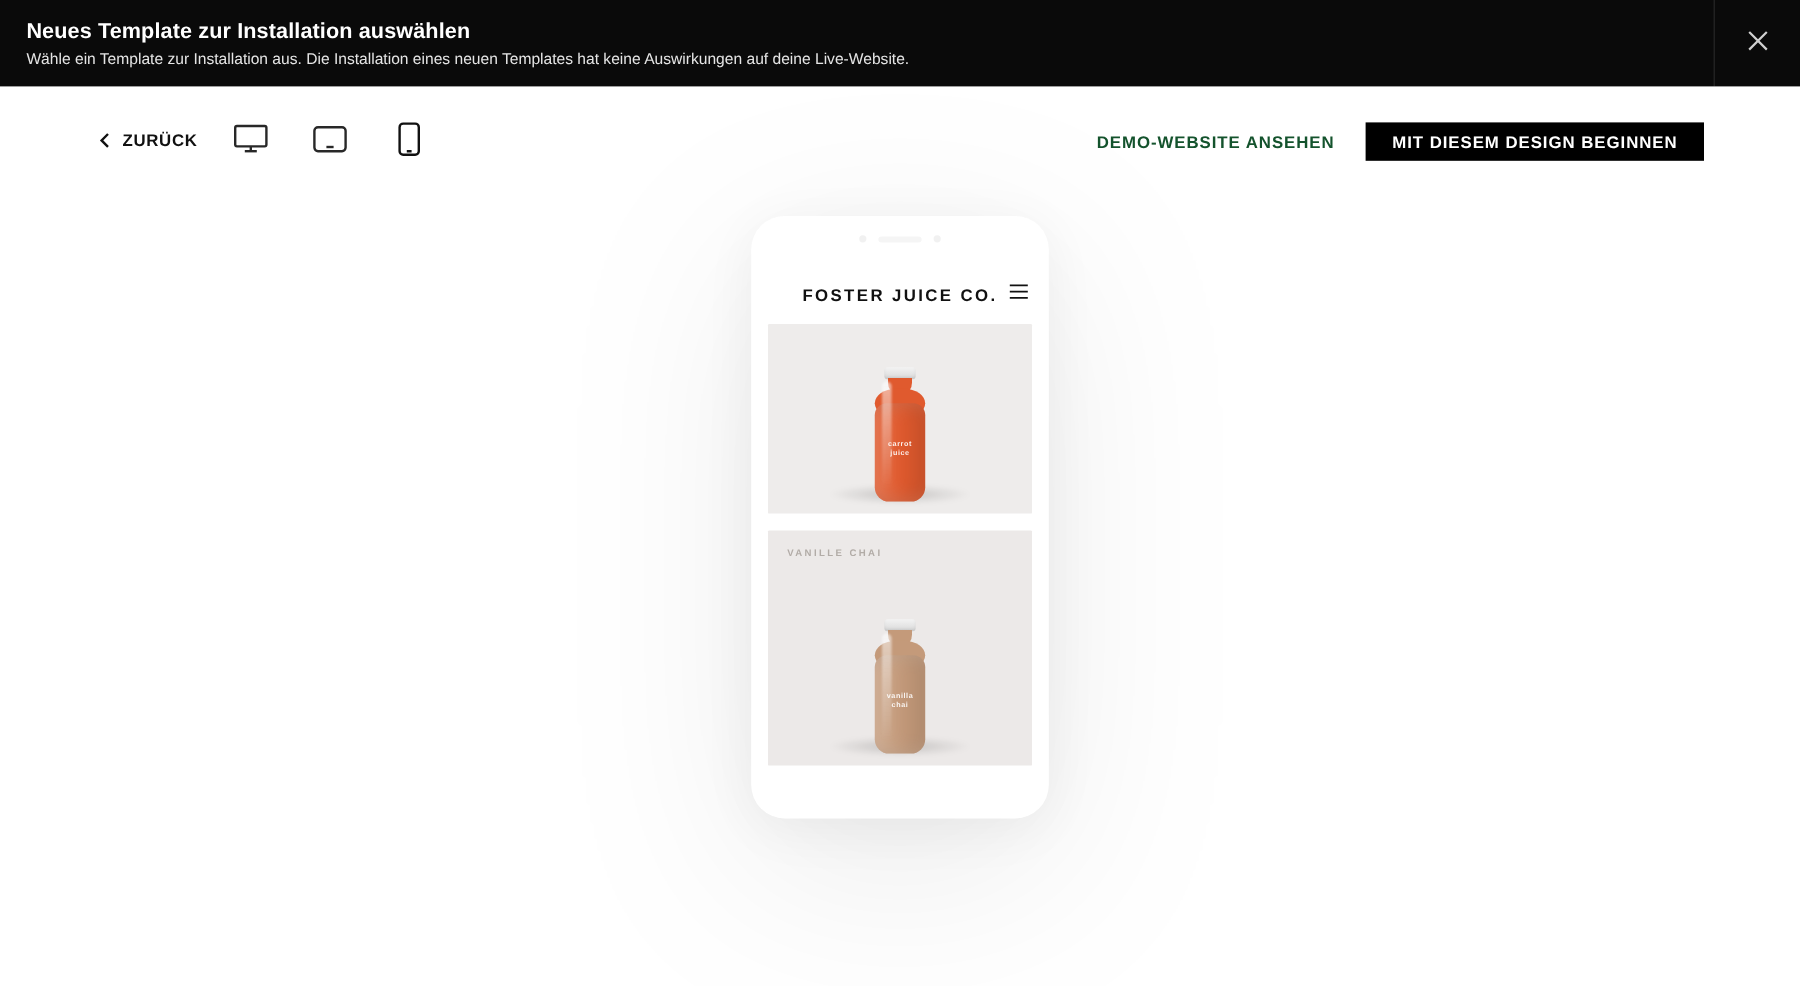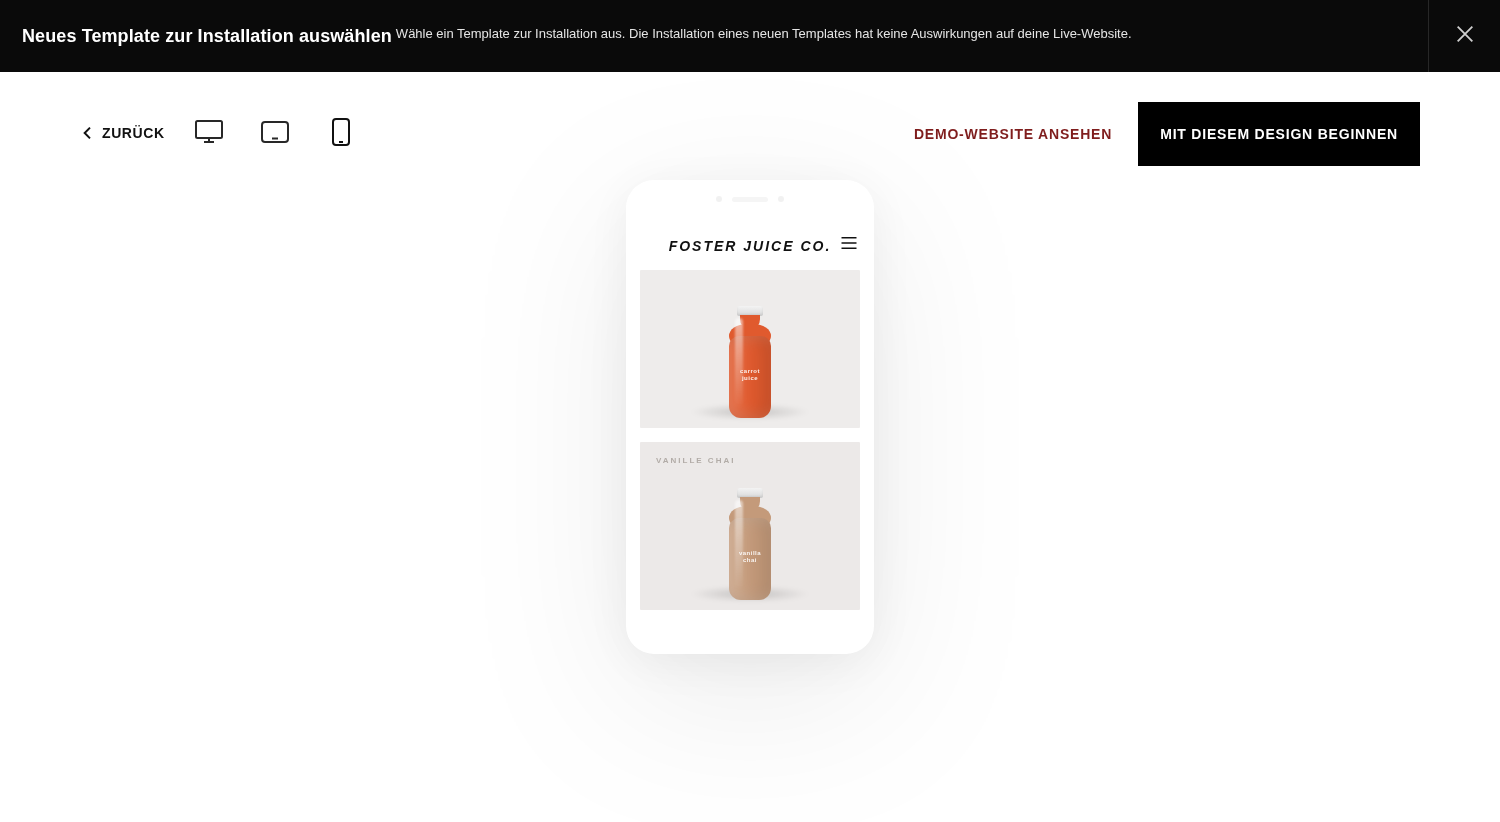--- a/index.html
+++ b/index.html
@@ -26,21 +26,21 @@
   
   .topbar{
     display:flex;
     align-items:center;
     justify-content:space-between;
     background:var(--black);
     color:#fff;
     height:72px;
     padding:0 0 0 22px;
   }
-  .topbar .titles{display:flex;flex-direction:row;gap:4px}
+  .topbar .titles{display:flex;flex-direction:column;gap:4px}
   .topbar .title{font-size:18px;font-weight:600;letter-spacing:.1px}
   .topbar .subtitle{font-size:13px;color:#e5e5e5}
   .topbar .close{
     width:72px;height:72px;
     border-left:1px solid rgba(255,255,255,.12);
     display:flex;align-items:center;justify-content:center;
     cursor:pointer;
   }
   .topbar .close svg{width:22px;height:22px;stroke:#cfcfcf;stroke-width:2;fill:none}
 
@@ -58,25 +58,25 @@
   .back svg{width:16px;height:16px;stroke:#111;stroke-width:3;fill:none}
   .device{
     width:44px;height:32px;display:flex;align-items:center;justify-content:center;cursor:pointer;
   }
   .device svg{stroke:#111;fill:none;stroke-width:2}
   .device.inactive svg{stroke:#111;opacity:.9}
   .device.active svg{stroke:#111}
   .toolbar-right{display:flex;align-items:center;gap:26px}
   .link-btn{
     font-size:14px;font-weight:800;letter-spacing:.8px;text-transform:uppercase;
-    color:#7f1d1d;cursor:pointer;
+    color:#14532d;cursor:pointer;
   }
   .cta{
     background:#000;color:#fff;border:none;
-    padding:24px 22px;font-size:14px;font-weight:800;letter-spacing:.8px;text-transform:uppercase;
+    padding:8px 22px;font-size:14px;font-weight:800;letter-spacing:.8px;text-transform:uppercase;
     cursor:pointer;
   }
 
   
   .stage{
     position:absolute;left:0;right:0;top:180px;bottom:0;
     display:flex;justify-content:center;align-items:flex-start;
   }
   .phone-wrap{
     position:relative;
@@ -88,34 +88,33 @@
   }
   .status-dots{
     position:absolute;top:16px;left:0;right:0;display:flex;align-items:center;justify-content:center;gap:10px;opacity:.25;
   }
   .status-dots .dot{width:6px;height:6px;border-radius:50%;background:#c9c9c9}
   .status-dots .bar{width:36px;height:5px;border-radius:3px;background:#d8d8d8}
 
   .site-header{
     display:flex;align-items:center;justify-content:center;position:relative;
     padding:6px 0 16px;
-    font-style:italic;
   }
   .brand{
     font-family:"Arial Narrow",Impact,Haettenschweiler,"Arial Black",sans-serif;
     font-weight:800;letter-spacing:2px;font-size:14px;color:#111;text-transform:uppercase;
   }
   .menu-icon{position:absolute;right:2px;top:4px;cursor:pointer}
   .menu-icon svg{stroke:#111;stroke-width:2;fill:none;width:18px;height:14px}
 
   .product{
     background:var(--card);border-radius:1px;position:relative;display:flex;align-items:flex-end;justify-content:center;
     height:158px;margin-bottom:14px;overflow:hidden;
   }
-  .product.alt{background:var(--card2);height:168px}
+  .product.alt{background:var(--card2);height:196px}
   .product .label{
     position:absolute;top:14px;left:16px;
     font-size:8px;letter-spacing:2px;color:#b2aca7;text-transform:uppercase;font-weight:600;
   }
   .shadow{
     position:absolute;bottom:8px;left:50%;transform:translateX(-50%);
     width:120px;height:16px;border-radius:50%;
     background:radial-gradient(ellipse at center, rgba(0,0,0,.18), rgba(0,0,0,0) 70%);
     filter:blur(2px);
   }

